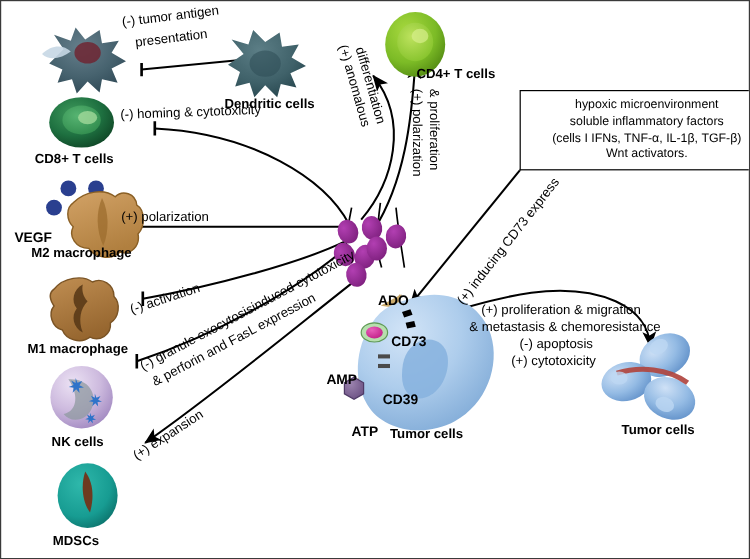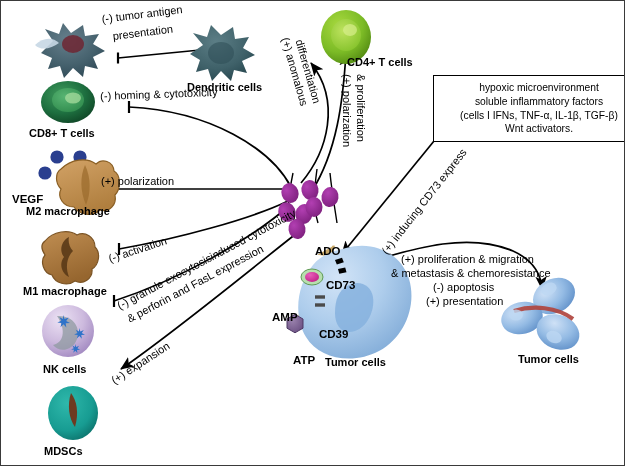--- a/index.html
+++ b/index.html
@@ -301,21 +301,21 @@
   <div class="lbl edge rot" style="left:114px;top:300px;transform:rotate(-28deg);">(-) granule exocytosisinduced cytotoxicity</div>
   <div class="lbl edge rot" style="left:124px;top:313px;transform:rotate(-28deg);">&amp; perforin and FasL expression</div>
 
   <div class="lbl edge rot" style="left:108px;top:375px;transform:rotate(-33deg);">(+) expansion</div>
 
   <div class="lbl edge rot" style="left:378px;top:248px;transform:rotate(-52deg);">(+) inducing CD73 express</div>
 
   <div class="lbl edge" style="left:400px;top:252px;">(+) proliferation &amp; migration</div>
   <div class="lbl edge" style="left:390px;top:266px;">&amp; metastasis &amp; chemoresistance</div>
   <div class="lbl edge" style="left:432px;top:280px;">(-) apoptosis</div>
-  <div class="lbl edge" style="left:425px;top:294px;">(+) presentation</div>
+  <div class="lbl edge" style="left:425px;top:294px;">(+) cytotoxicity</div>
 
   <div class="boxtext" style="left:432px;top:74px;width:212px;">
     <div>hypoxic microenvironment</div>
     <div>soluble inflammatory factors</div>
     <div>(cells I IFNs, TNF-α, IL-1β, TGF-β)</div>
     <div>Wnt activators.</div>
   </div>
 
 </div>
 

